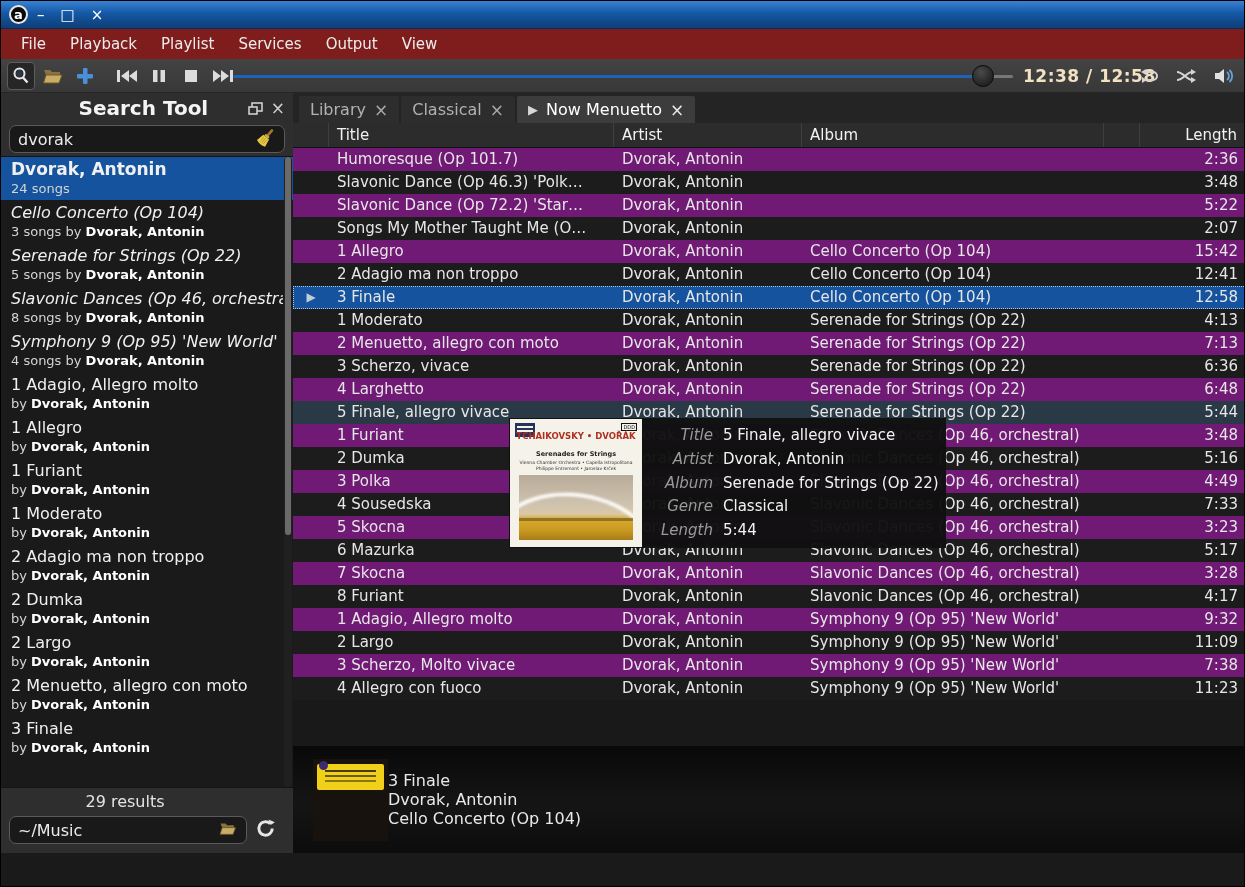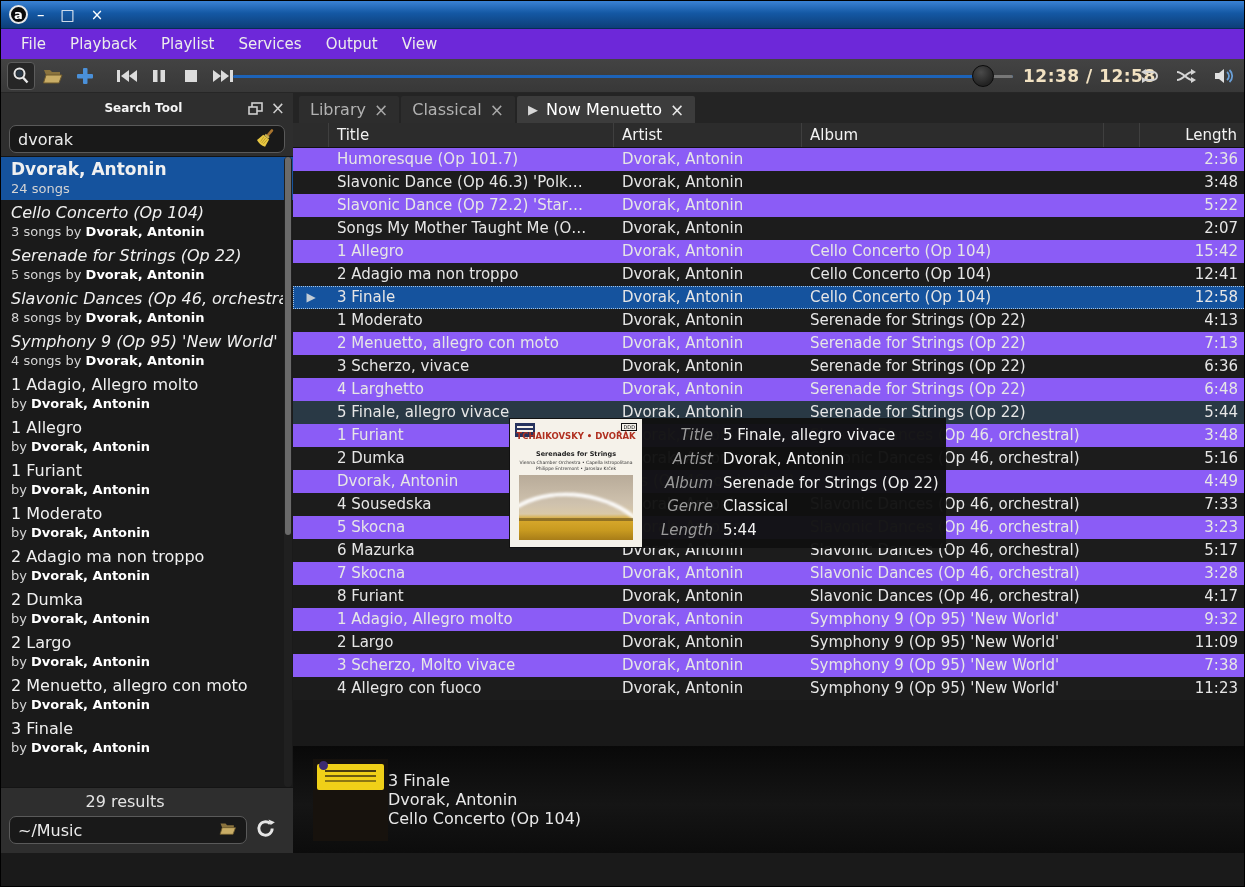--- a/index.html
+++ b/index.html
@@ -11,42 +11,42 @@
   .titlebar{position:absolute;left:0;top:0;width:100%;height:28px;
     background:linear-gradient(#3a82d4,#1458a4 45%,#0d3e78);border-bottom:1px solid #072c58;
     display:flex;align-items:center;padding:0 8px;}
   .app-logo{width:19px;height:19px;border-radius:50%;background:#0a0a0a;border:2px solid #e8e8e8;
     color:#fff;font-weight:bold;font-size:13px;line-height:15px;text-align:center;margin-right:9px;flex:0 0 auto;}
   .win-title{font-weight:bold;font-size:15px;color:#fff;text-shadow:0 1px 2px rgba(0,0,0,.6);
     white-space:nowrap;overflow:hidden;flex:1;}
   .win-btns{display:flex;gap:16px;margin-right:4px;}
   .win-btn{color:#fff;font-size:15px;line-height:20px;cursor:default;}
   
-  .menubar{position:absolute;left:0;top:28px;width:100%;height:30px;background:#6d28d9;
+  .menubar{position:absolute;left:0;top:28px;width:100%;height:30px;background:#7f1d1d;
     display:flex;align-items:center;padding:0 8px;}
   .menu-item{padding:4px 12px;font-size:15px;color:#ececec;}
   
   .toolbar{position:absolute;left:0;top:58px;width:100%;height:34px;
     background:linear-gradient(#434343,#383838);border-bottom:1px solid #262626;
     display:flex;align-items:center;}
   .tbtn{width:28px;height:28px;display:flex;align-items:center;justify-content:center;margin:0 2px;border-radius:4px;}
   .tbtn.active{background:#262626;border:1px solid #5c5c5c;}
   .tbtn svg{display:block;}
   .seek{position:absolute;left:232px;top:0;height:34px;width:780px;}
   .seek-track{position:absolute;left:0;top:16px;height:3px;width:100%;background:#1d63b8;border-radius:2px;}
   .seek-rest{position:absolute;top:16px;height:3px;right:0;width:3.5%;background:#777;border-radius:2px;}
   .seek-handle{position:absolute;top:6px;left:96.2%;width:22px;height:22px;margin-left:-11px;border-radius:50%;
     background:radial-gradient(circle at 40% 32%,#4a4a4a,#232323 70%);border:1px solid #0b0b0b;}
   .time-display{position:absolute;left:1022px;top:0;height:34px;line-height:34px;
     font-size:17px;font-weight:bold;color:#f2e2c2;letter-spacing:.5px;}
   .tool-right{position:absolute;right:4px;top:0;height:34px;display:flex;align-items:center;gap:6px;}
   
   .sidebar{position:absolute;left:0;top:92px;width:292px;height:760px;background:#2e2e2e;}
   .panel-head{height:30px;display:flex;align-items:center;padding:0 8px;}
-  .panel-title{flex:1;text-align:center;font-weight:bold;font-size:12px;color:#f4f4f4;padding-left:30px;}
+  .panel-title{flex:1;text-align:center;font-weight:bold;font-size:20px;color:#f4f4f4;padding-left:30px;}
   .panel-icons{display:flex;gap:8px;align-items:center;color:#cfcfcf;}
   .search-row{padding:2px 8px 6px 8px;}
   .text-field{position:relative;height:28px;background:#191919;border:1px solid#5a5a5a;border-radius:7px;
     display:flex;align-items:center;padding:0 8px;font-size:16px;color:#ececec;}
   .text-field input{background:transparent;border:none;outline:none;color:#ececec;font-size:16px;
     font-family:inherit;flex:1;padding:0;min-width:0;}
   .field-icon{flex:0 0 auto;}
   .result-list{position:absolute;left:0;top:63px;width:292px;height:632px;background:#1a1a1a;
     border-top:1px solid #141414;border-bottom:1px solid #141414;overflow:hidden;}
   .rl-item{padding:2px 10px 3px 10px;}
@@ -76,21 +76,21 @@
     padding:0 8px;white-space:nowrap;overflow:hidden;}
   .col0{width:36px;flex:0 0 auto;padding:0;}
   .col1{width:285px;flex:0 0 auto;}
   .col2{width:188px;flex:0 0 auto;}
   .col3{width:302px;flex:0 0 auto;}
   .col4{width:36px;flex:0 0 auto;padding:0;}
   .col5{flex:1;text-align:right;}
   .rows{position:relative;}
   .prow{height:23px;display:flex;font-size:15px;color:#e6e6e6;}
   .prow .cell{line-height:23px;padding:0 8px;white-space:nowrap;overflow:hidden;}
-  .prow.even{background:#8b5cf6;}
+  .prow.even{background:#701a75;}
   .prow.odd{background:#1c1c1c;}
   .prow.hover{background:#293945;}
   .prow.selected{background:#15539e;outline:1px dotted #a8c4e0;outline-offset:-1px;}
   .prow .icon-cell{text-align:center;color:#c2ccd6;font-size:12px;line-height:23px;}
   
   .tooltip{position:absolute;left:508px;top:417px;width:437px;height:130px;background:rgba(17,17,17,.97);
     display:flex;z-index:40;}
   .tt-art{width:132px;height:128px;background:#f5f2ea;margin:1px;position:relative;flex:0 0 auto;
     font-family:"DejaVu Sans","Liberation Sans",sans-serif;overflow:hidden;}
   .nx-logo{position:absolute;left:5px;top:4px;width:20px;height:14px;background:#26335e;}
@@ -489,20 +489,21 @@
         <div class="prow odd">
           <div class="cell col0 icon-cell"></div>
           <div class="cell col1">2 Dumka</div>
           <div class="cell col2">Dvorak, Antonin</div>
           <div class="cell col3">Slavonic Dances (Op 46, orchestral)</div>
           <div class="cell col4"></div>
           <div class="cell col5">5:16</div>
         </div>
         <div class="prow even">
           <div class="cell col0 icon-cell"></div>
+          <div class="cell col1">3 Polka</div>
           <div class="cell col2">Dvorak, Antonin</div>
           <div class="cell col3">Slavonic Dances (Op 46, orchestral)</div>
           <div class="cell col4"></div>
           <div class="cell col5">4:49</div>
         </div>
         <div class="prow odd">
           <div class="cell col0 icon-cell"></div>
           <div class="cell col1">4 Sousedska</div>
           <div class="cell col2">Dvorak, Antonin</div>
           <div class="cell col3">Slavonic Dances (Op 46, orchestral)</div>

